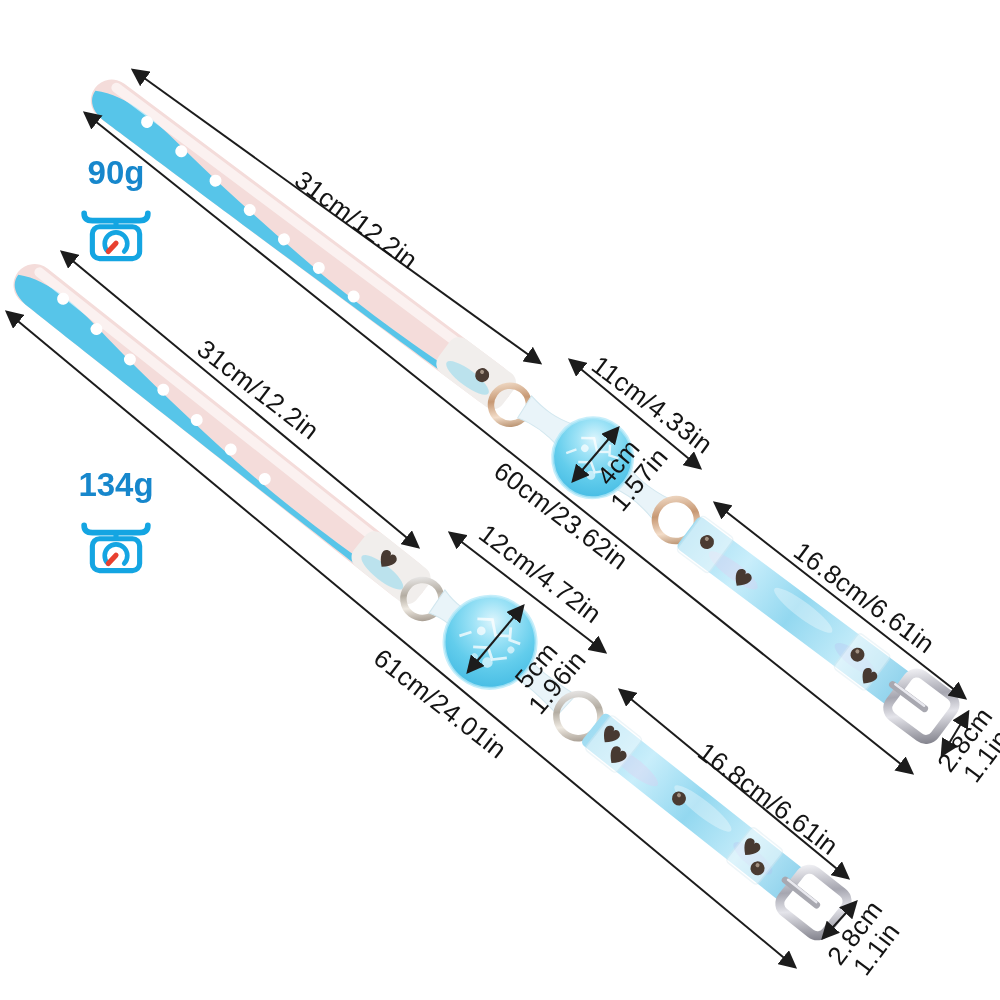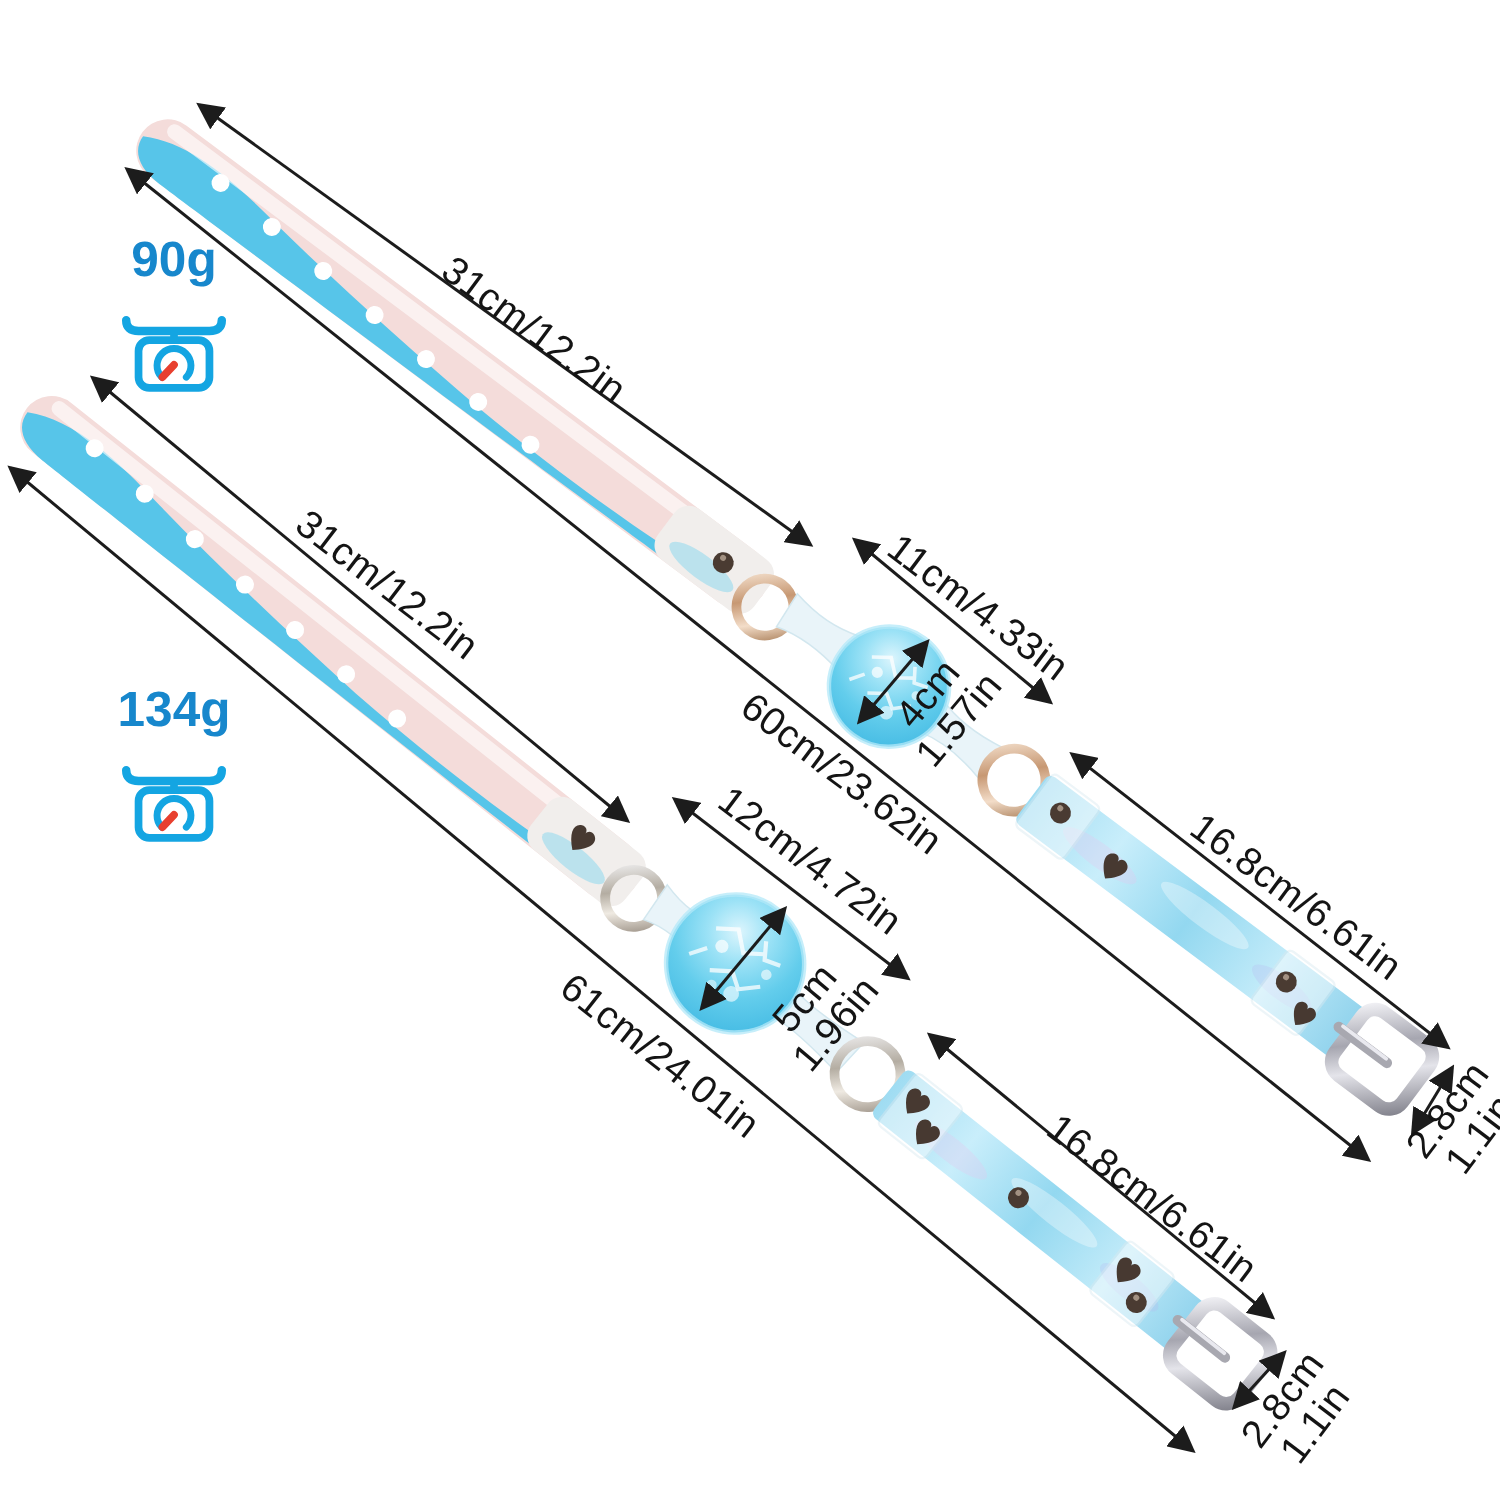--- a/index.html
+++ b/index.html
@@ -186,21 +186,21 @@
     <div class="wtext">90g</div>
     <svg class="scale-svg" viewBox="0 0 72 54" width="74" height="56">
       <path d="M5 6 Q5 13 13 13 L59 13 Q67 13 67 6" fill="none" stroke="#14a5e2" stroke-width="5.5" stroke-linecap="round"></path>
       <line x1="36" y1="13" x2="36" y2="19" stroke="#14a5e2" stroke-width="5"></line>
       <rect x="13" y="19" width="46" height="31" rx="7" fill="none" stroke="#14a5e2" stroke-width="5"></rect>
       <path d="M28 43 A11 11 0 1 1 44 43" fill="none" stroke="#14a5e2" stroke-width="4.5" stroke-linecap="round"></path>
       <line x1="36" y1="35" x2="28.5" y2="43" stroke="#e8402f" stroke-width="5" stroke-linecap="round"></line>
     </svg>
   </div>
 
-  <div class="weight" style="left:64px;top:456px;">
+  <div class="weight" style="left:64px;top:468px;">
     <div class="wtext">134g</div>
     <svg class="scale-svg" viewBox="0 0 72 54" width="74" height="56">
       <path d="M5 6 Q5 13 13 13 L59 13 Q67 13 67 6" fill="none" stroke="#14a5e2" stroke-width="5.5" stroke-linecap="round"></path>
       <line x1="36" y1="13" x2="36" y2="19" stroke="#14a5e2" stroke-width="5"></line>
       <rect x="13" y="19" width="46" height="31" rx="7" fill="none" stroke="#14a5e2" stroke-width="5"></rect>
       <path d="M28 43 A11 11 0 1 1 44 43" fill="none" stroke="#14a5e2" stroke-width="4.5" stroke-linecap="round"></path>
       <line x1="36" y1="35" x2="28.5" y2="43" stroke="#e8402f" stroke-width="5" stroke-linecap="round"></line>
     </svg>
   </div>
 

